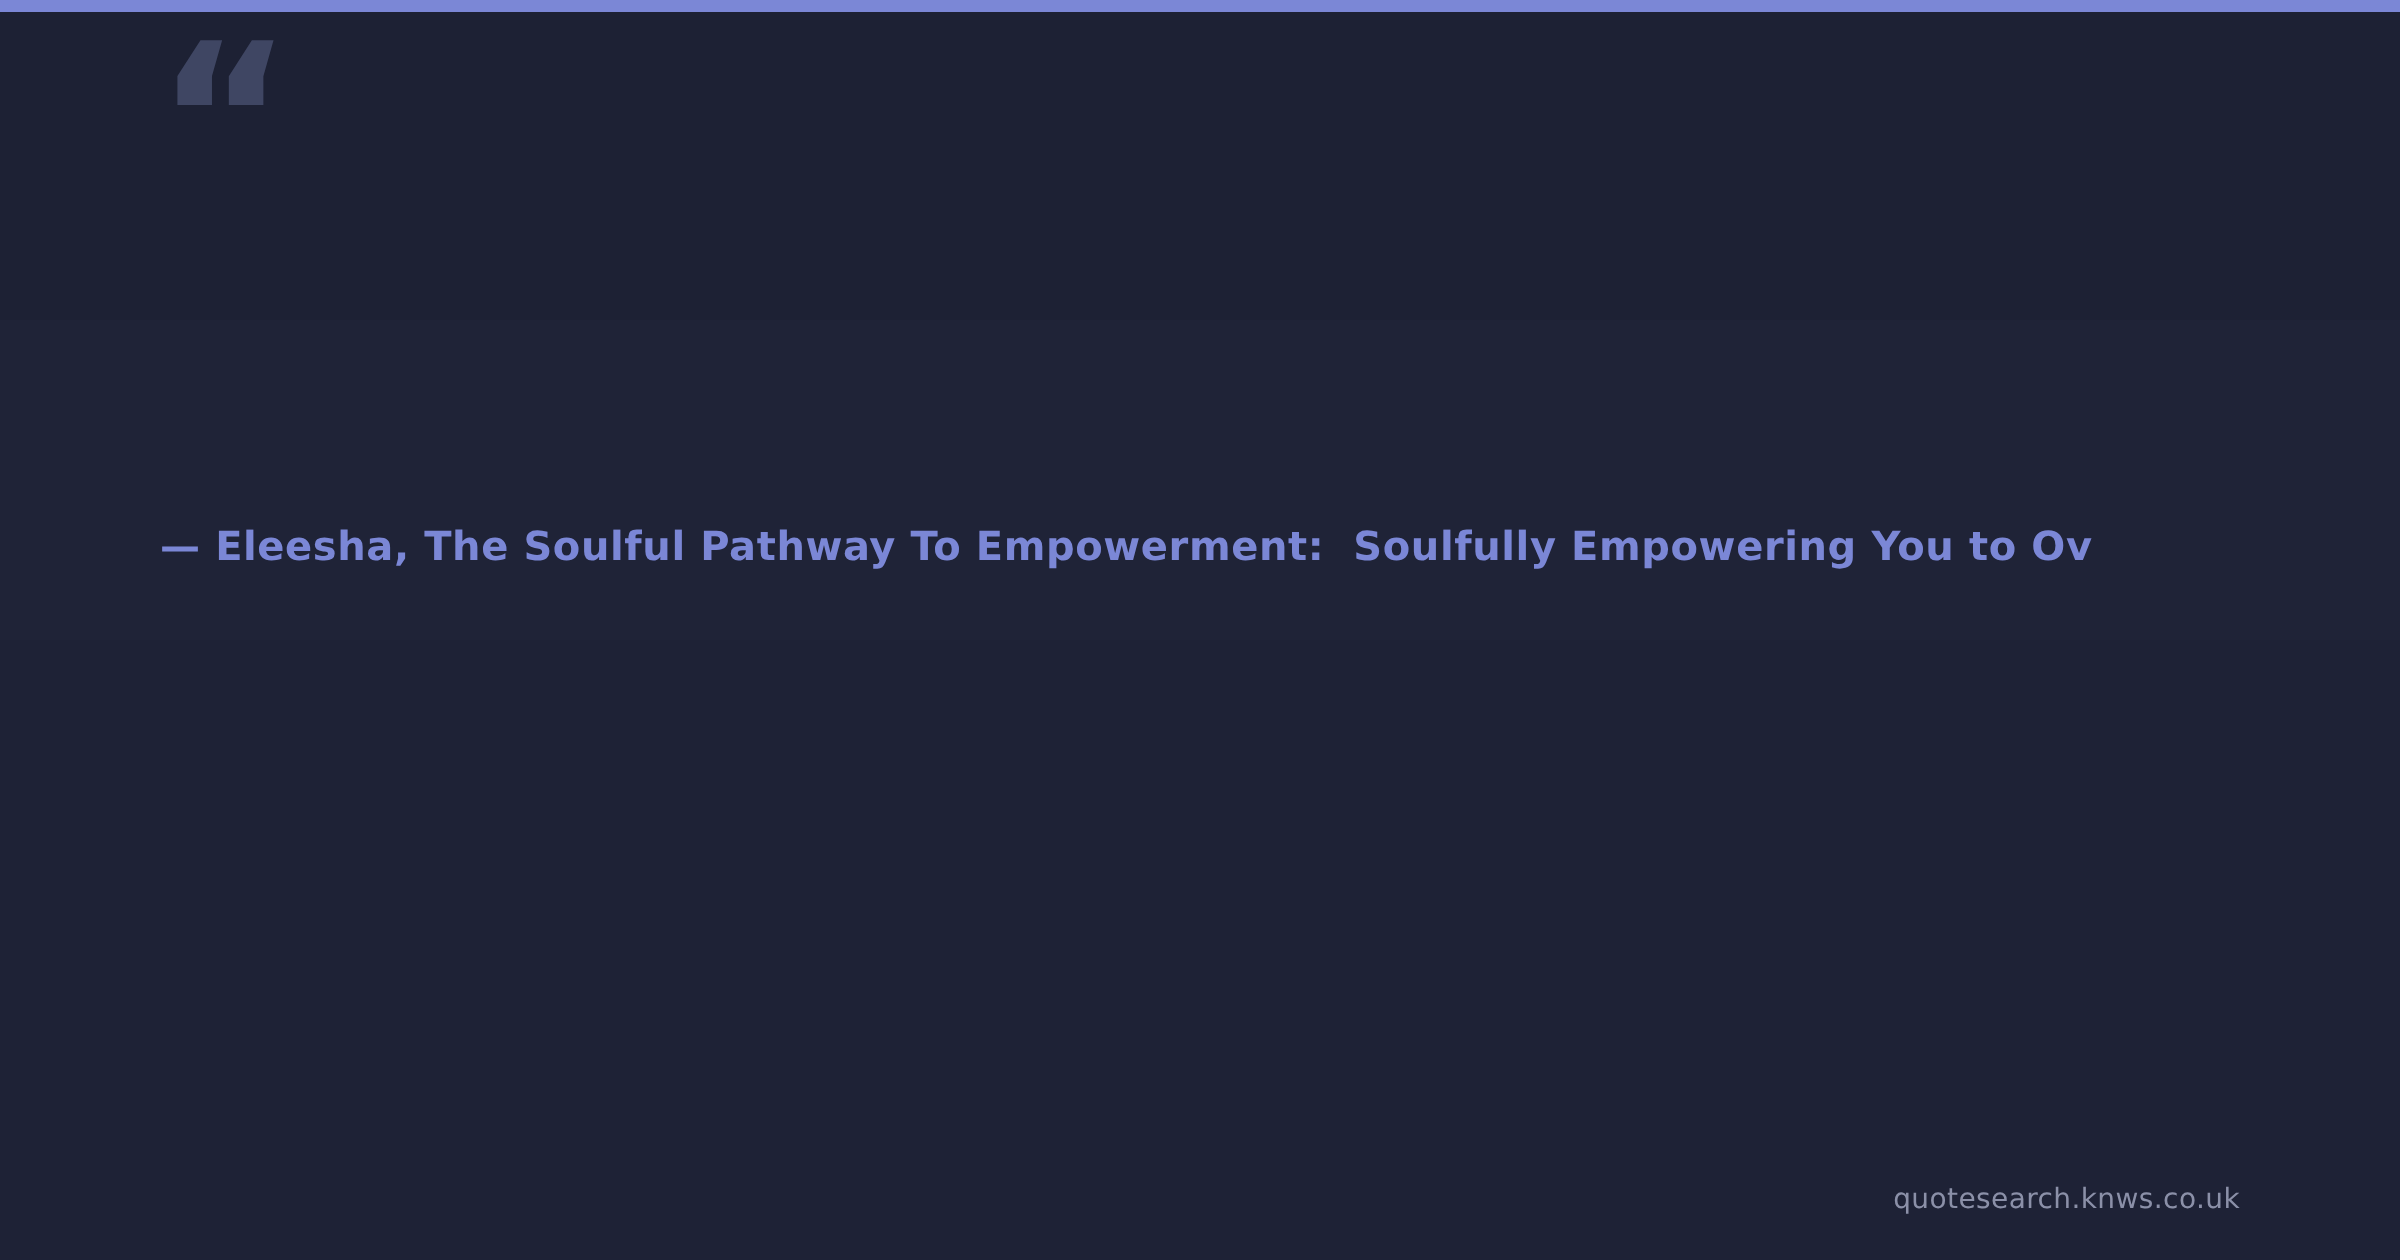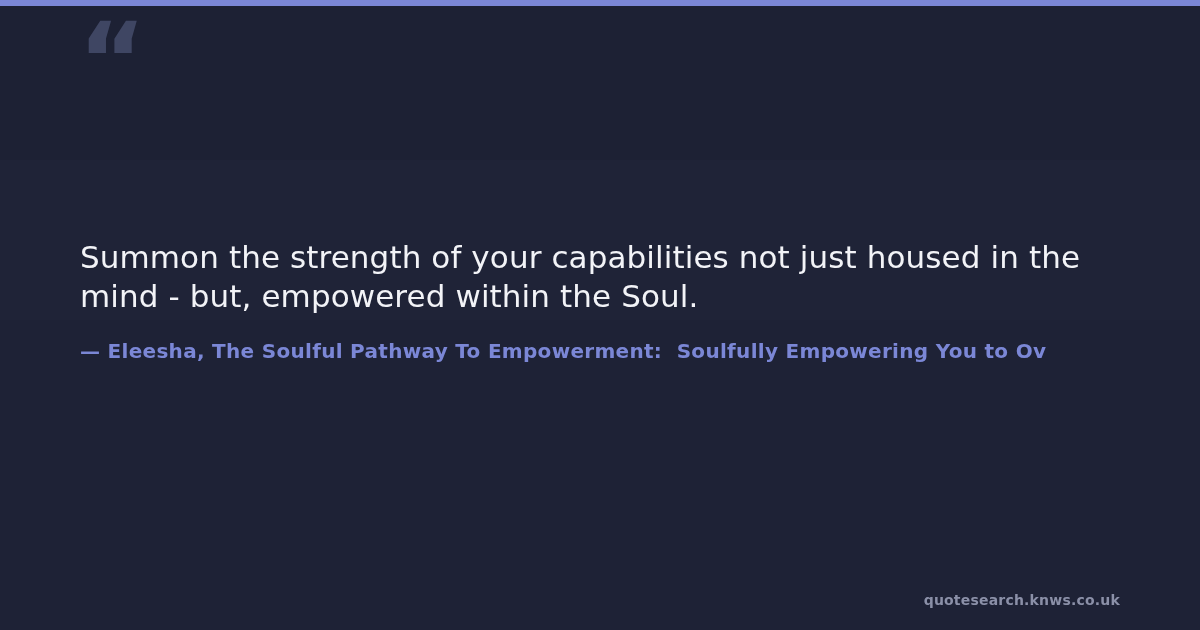--- a/index.html
+++ b/index.html
@@ -92,39 +92,38 @@
     overflow: visible;
   }
 
   .watermark {
     position: absolute;
     right: 80px;
     bottom: 22px;
     color: #8b90a8;
     font-family: "DejaVu Sans", sans-serif;
     font-size: 14px;
-    font-weight: 700;
+    font-weight: 400;
     letter-spacing: 0.2px;
     z-index: 4;
   }
 </style>
 </head>
 <body>
 
 <div class="card">
 
   <div class="band band-a"></div>
   <div class="band band-b"></div>
   <div class="band band-c"></div>
 
   <div class="top-bar"></div>
 
   <div class="quote-mark">“</div>
 
   <div class="content">
-    <p class="quote-text">Summon the strength of your capabilities not just housed in the mind - but, empowered within the Soul.</p>
 
     <p class="attribution">— Eleesha, The Soulful Pathway To Empowerment:  Soulfully Empowering You to Ov</p>
   </div>
 
   <div class="watermark">quotesearch.knws.co.uk</div>
 
 </div>
 
 </body></html>

